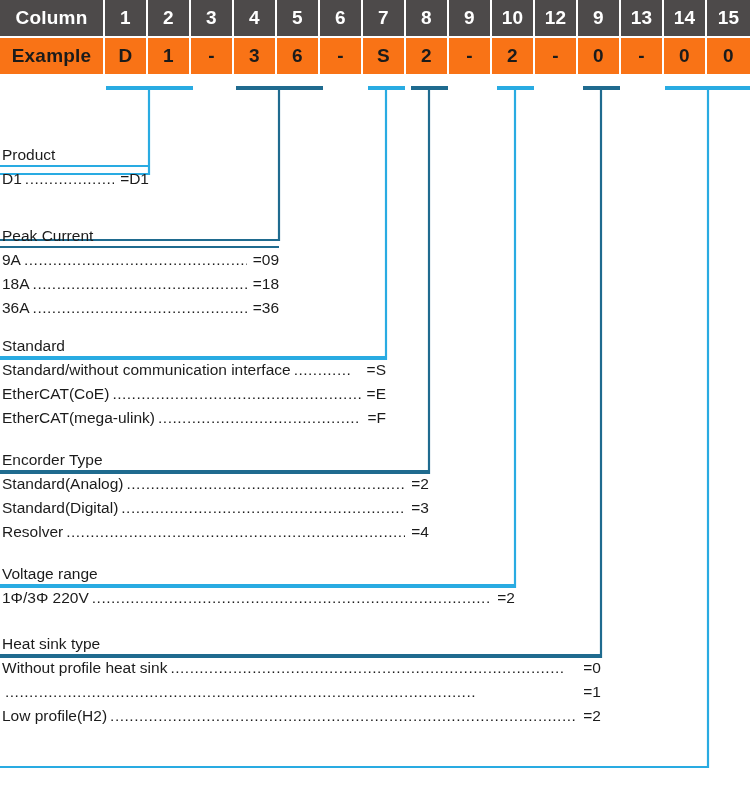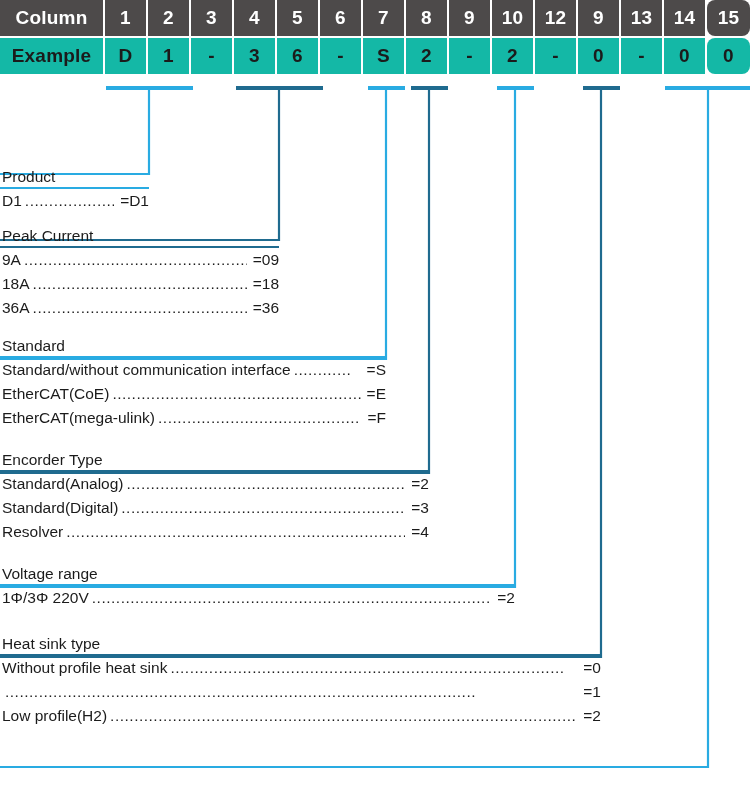--- a/index.html
+++ b/index.html
@@ -9,32 +9,32 @@
     background: #ffffff;
     font-family: "Liberation Sans", sans-serif;
     overflow: hidden;
   }
   #root { position: relative; width: 750px; height: 793px; }
 
   
   .code-table { position: absolute; left: 0; top: 0; width: 750px; }
   .trow { display: flex; width: 750px; }
   .trow.header .cell { background: #4d4a4a; color: #ffffff; }
-  .trow.example .cell { background: #14b8a6; color: #1b1b1b; }
+  .trow.example .cell { background: #f97316; color: #1b1b1b; }
   .cell {
     height: 36px;
     display: flex; align-items: center; justify-content: center;
     font-size: 19px; font-weight: bold;
     border-right: 2px solid #ffffff;
     letter-spacing: .2px;
   }
   .trow.header { margin-bottom: 2px; }
   .cell.label-cell { width: 105px; font-size: 19px; }
   .cell.num-cell   { width: 43px; }
-  .cell:last-child { border-right: none; border-radius: 8px; }
+  .cell:last-child { border-right: none; }
 
   
   .wires { position: absolute; left: 0; top: 0; width: 750px; height: 793px; pointer-events: none; }
 
   
   .section { position: absolute; left: 0; width: 750px; }
   .sec-title {
     font-size: 15.5px; color: #1b1b1b;
     padding: 0 0 2px 2px; line-height: 17px;
     white-space: nowrap;
@@ -131,21 +131,21 @@
       <path d="M583,88 L620,88" stroke="#1f6b8f" stroke-width="4" fill="none"></path>
       <path d="M601,88 L601,657 L0,657" stroke="#1f6b8f" stroke-width="2.2" fill="none"></path>
     </g>
 
     <g>
       <path d="M665,88 L750,88" stroke="#29abe2" stroke-width="4" fill="none"></path>
       <path d="M708,88 L708,767 L0,767" stroke="#29abe2" stroke-width="2.2" fill="none"></path>
     </g>
   </svg>
 
-  <div class="section" style="top:168px">
+  <div class="section" style="top:146px">
     <div class="sec-title">Product</div>
     <div class="sec-rule" style="width:149px;background:#29abe2"></div>
     <div class="opt" style="width:149px">
       <span class="name">D1</span>
       <span class="dots">........................</span>
       <span class="val">=D1</span>
     </div>
   </div>
 
   <div class="section" style="top:227px">

